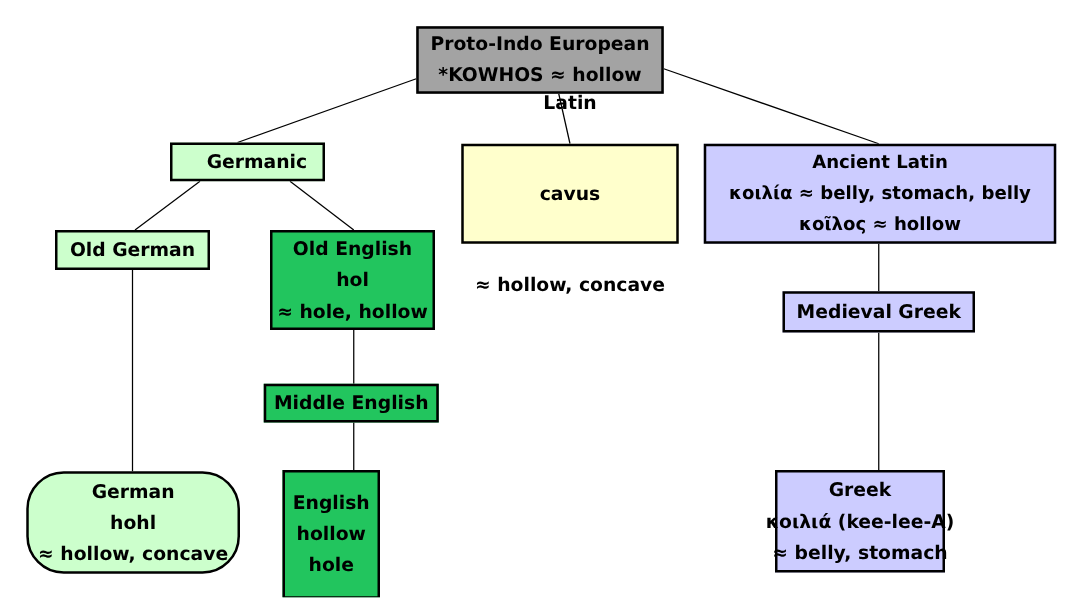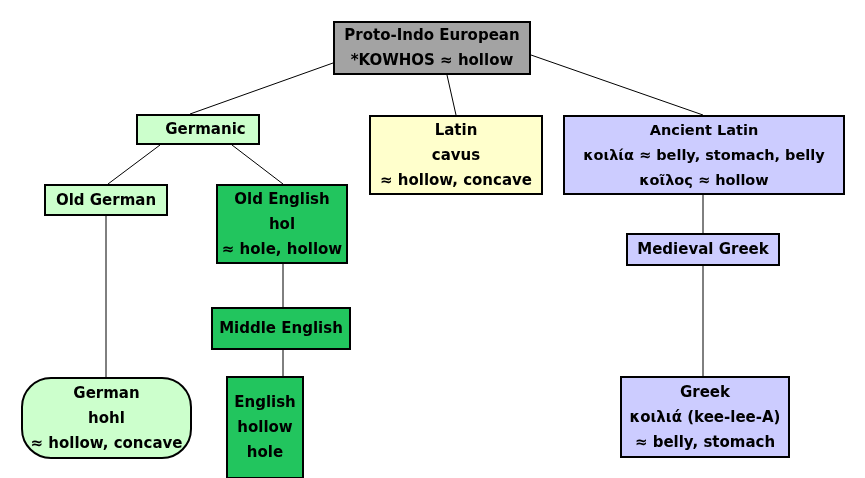--- a/index.html
+++ b/index.html
@@ -37,35 +37,35 @@
     text-align: center;
     font-weight: bold;
     font-size: 15px;
     line-height: 25px;
     color: #000000;
     white-space: nowrap;
   }
   .fill-gray     { background: #a3a3a3; }
   .fill-green    { background: #ccffcc; }
   .fill-cyan     { background: #22c55e; }
-  .fill-yellow   { background: #ffffcc; }
+  .fill-yellow   { background: #ffffcc; gap: 48px; }
   .fill-lavender { background: #ccccff; }
 
   
   .n-pie            { left: 333px; top: 21px;  width: 198px; height: 54px; }
   .n-germanic       { left: 136px; top: 114px; width: 124px; height: 31px; padding-left: 15px; }
   .n-old-german     { left: 44px;  top: 184px; width: 124px; height: 32px; }
   .n-old-english    { left: 216px; top: 184px; width: 132px; height: 80px; }
   .n-latin          { left: 369px; top: 115px; width: 174px; height: 80px; }
   .n-ancient-greek  { left: 563px; top: 115px; width: 282px; height: 80px; font-size: 14.5px; }
   .n-medieval-greek { left: 626px; top: 233px; width: 154px; height: 33px; }
-  .n-middle-english { left: 211px; top: 307px; width: 140px; height: 43px; }
+  .n-middle-english { left: 211px; top: 307px; width: 140px; height: 31px; }
   .n-german         { left: 21px;  top: 377px; width: 171px; height: 82px; border-radius: 30px; }
   .n-english        { left: 226px; top: 376px; width: 78px;  height: 103px; }
-  .n-greek          { left: 620px; top: 376px; width: 170px; height: 82px; }
+  .n-greek          { left: 620px; top: 376px; width: 136px; height: 82px; }
 </style>
 </head>
 <body>
 
 <div class="canvas">
 
   <svg class="edges" viewBox="0 0 865 478" xmlns="http://www.w3.org/2000/svg">
     <line x1="333" y1="63" x2="190" y2="114"></line>
     <line x1="447" y1="75" x2="456" y2="115"></line>
     <line x1="531" y1="55" x2="703" y2="115"></line>

